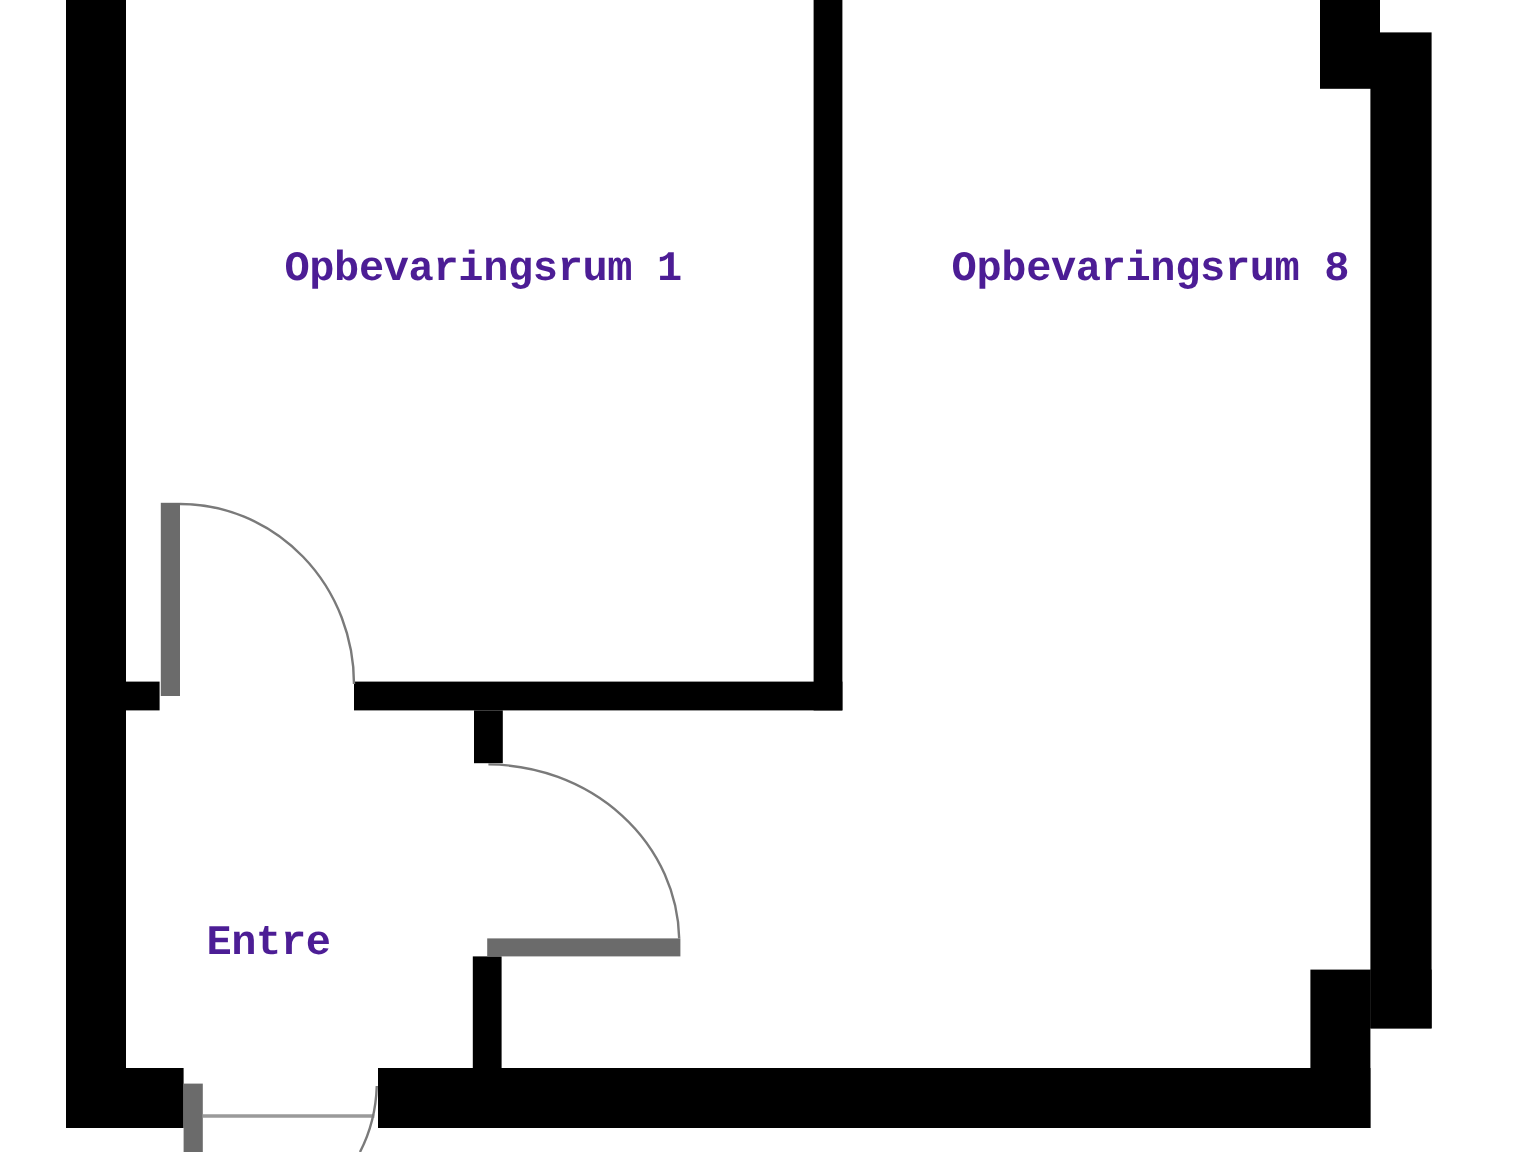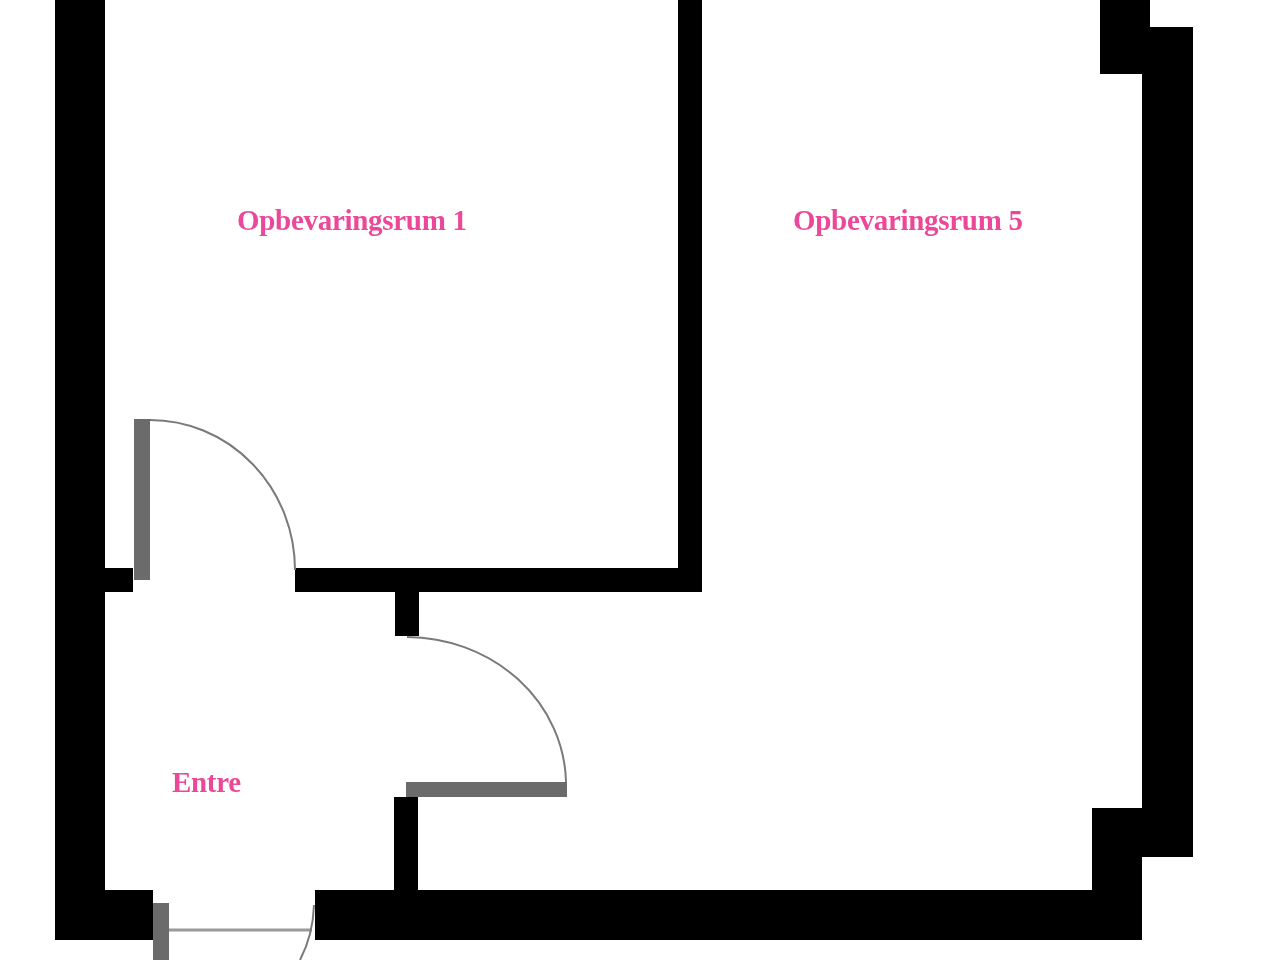--- a/index.html
+++ b/index.html
@@ -4,24 +4,24 @@
   <style>
     html, body { margin: 0; padding: 0; background: #ffffff; }
     body { width: 1280px; height: 960px; overflow: hidden; position: relative; }
     .plan { position: absolute; left: 0; top: 0; width: 1280px; height: 960px; }
     .wall { fill: #000000; }
     .door-leaf { fill: #6b6b6b; }
     .door-arc { fill: none; stroke: #7a7a7a; stroke-width: 2; }
     .threshold { stroke: #9a9a9a; stroke-width: 3; }
     .room-label {
       position: absolute;
-      font-family: Liberation Serif, serif;
+      font-family: Liberation Mono, monospace;
       font-weight: bold;
-      font-size: 29px;
-      color: #ec4899;
+      font-size: 35px;
+      color: #4c1d95;
       white-space: nowrap;
       letter-spacing: -0.3px;
     }
   </style>
 </head>
 <body>
 
 <svg class="plan" viewBox="0 0 1280 960" xmlns="http://www.w3.org/2000/svg">
 
   <rect class="wall" x="55" y="0" width="50" height="940"></rect>
@@ -52,14 +52,14 @@
 
   <rect class="door-leaf" x="406" y="782" width="161" height="15"></rect>
   <path class="door-arc" d="M 407 637 A 160 148 0 0 1 566 782"></path>
 
   <rect class="door-leaf" x="153" y="903" width="16" height="57"></rect>
   <line class="threshold" x1="169" y1="930" x2="312" y2="930"></line>
   <path class="door-arc" d="M 314 905 Q 313 935 300 960"></path>
 </svg>
 
 <div class="room-label" style="left:237px; top:204px;">Opbevaringsrum 1</div>
-<div class="room-label" style="left:793px; top:204px;">Opbevaringsrum 5</div>
+<div class="room-label" style="left:793px; top:204px;">Opbevaringsrum 8</div>
 <div class="room-label" style="left:172px; top:766px;">Entre</div>
 
 </body></html>

